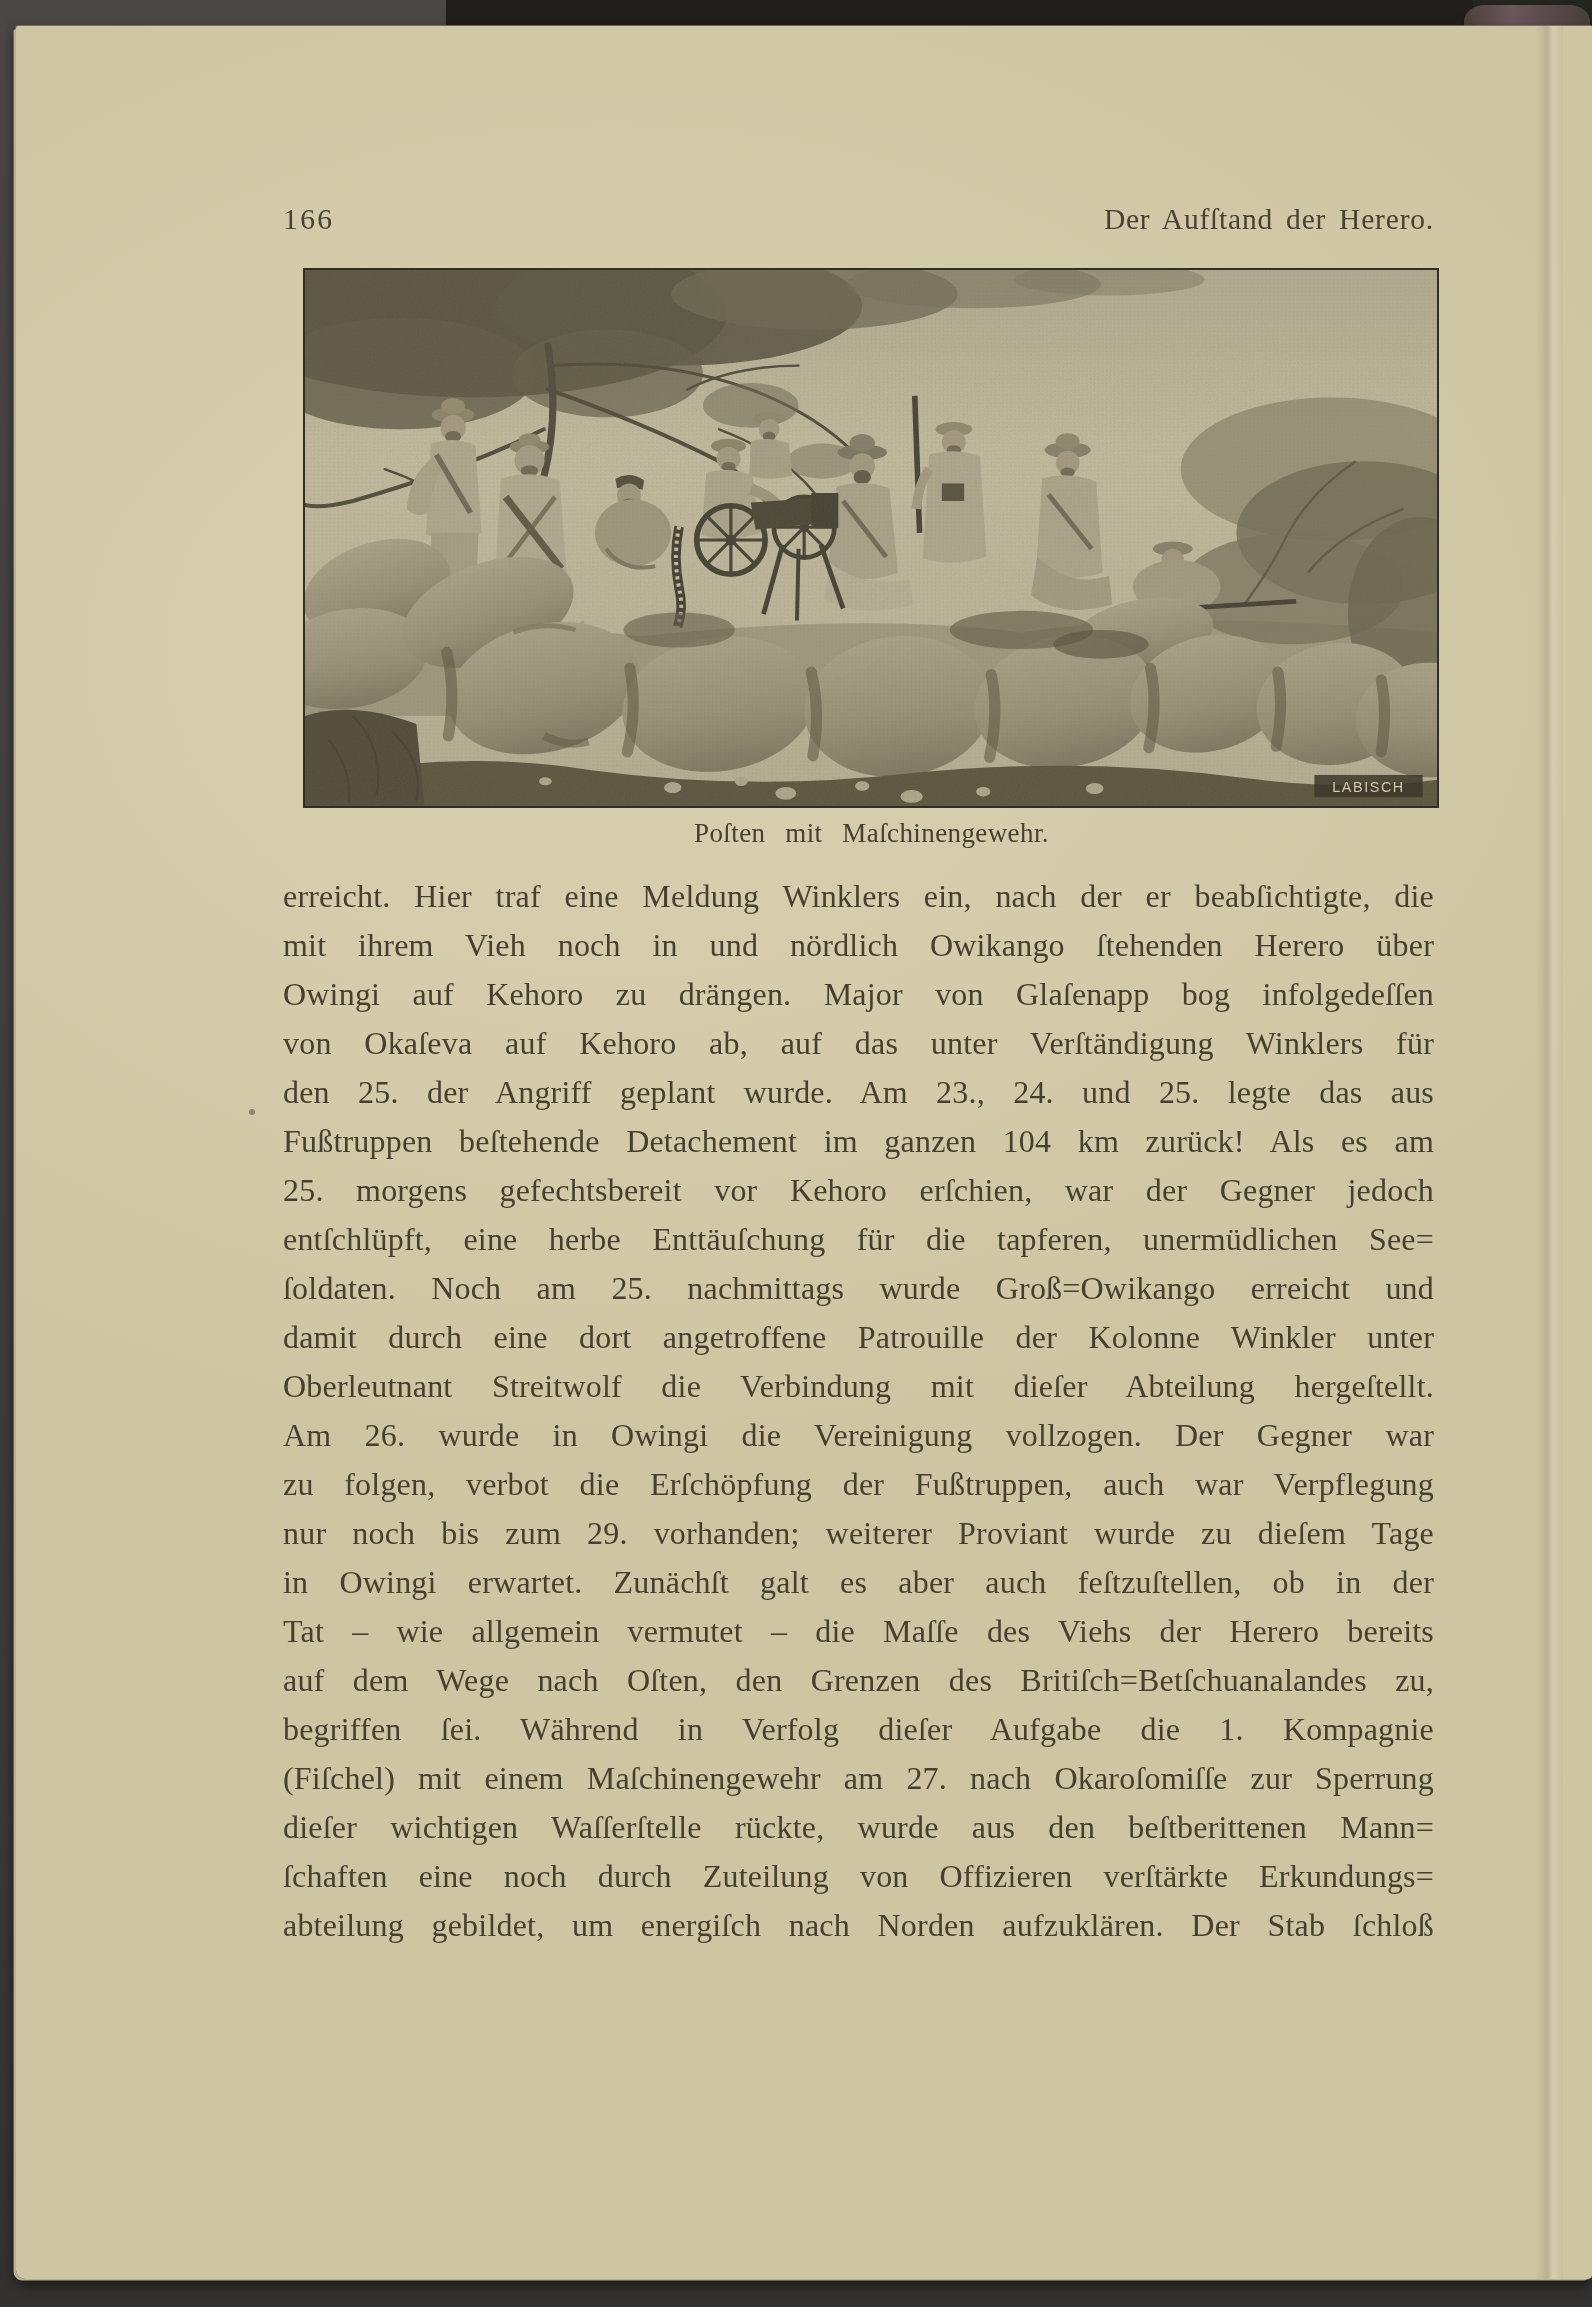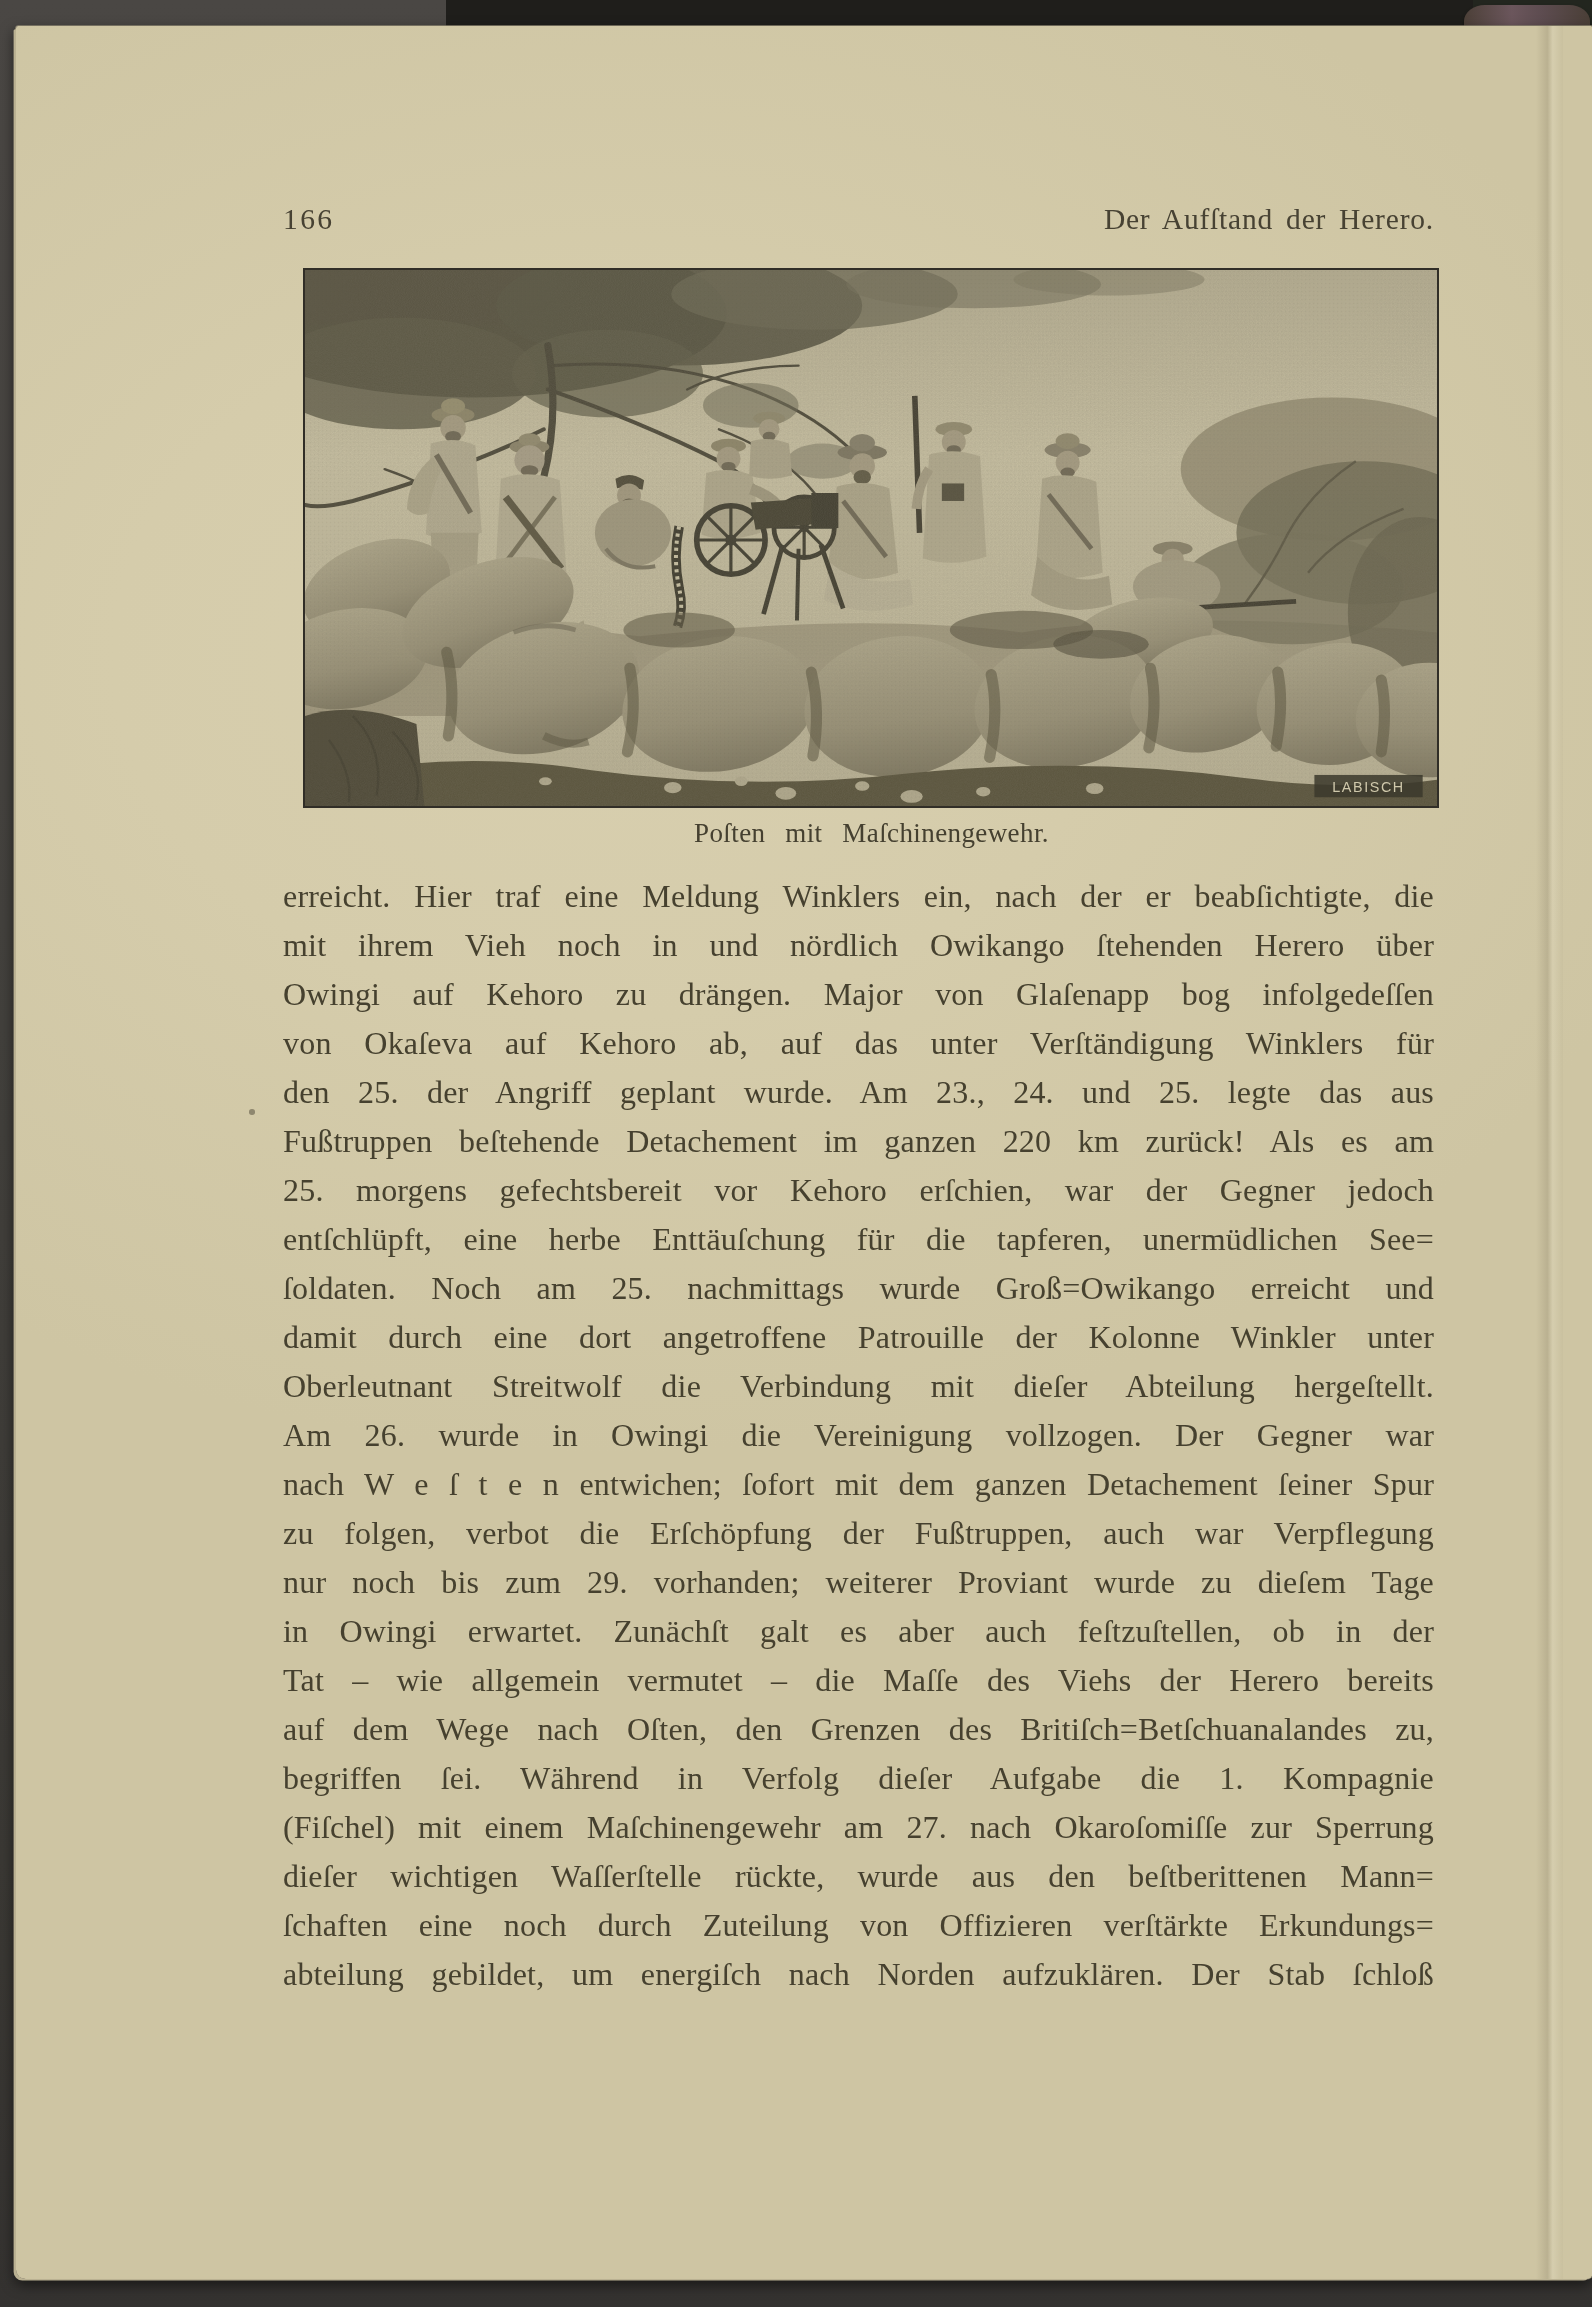--- a/index.html
+++ b/index.html
@@ -285,28 +285,27 @@
   </div>
 
   <div class="caption">Poſten mit Maſchinengewehr.</div>
 
   <div class="bodytext">
     <div class="bodyline">erreicht. Hier traf eine Meldung Winklers ein, nach der er beabſichtigte, die</div>
     <div class="bodyline">mit ihrem Vieh noch in und nördlich Owikango ſtehenden Herero über</div>
     <div class="bodyline">Owingi auf Kehoro zu drängen. Major von Glaſenapp bog infolgedeſſen</div>
     <div class="bodyline">von Okaſeva auf Kehoro ab, auf das unter Verſtändigung Winklers für</div>
     <div class="bodyline">den 25. der Angriff geplant wurde. Am 23., 24. und 25. legte das aus</div>
-    <div class="bodyline">Fußtruppen beſtehende Detachement im ganzen 220 km zurück! Als es am</div>
+    <div class="bodyline">Fußtruppen beſtehende Detachement im ganzen 104 km zurück! Als es am</div>
     <div class="bodyline">25. morgens gefechtsbereit vor Kehoro erſchien, war der Gegner jedoch</div>
     <div class="bodyline">entſchlüpft, eine herbe Enttäuſchung für die tapferen, unermüdlichen See=</div>
     <div class="bodyline">ſoldaten. Noch am 25. nachmittags wurde Groß=Owikango erreicht und</div>
     <div class="bodyline">damit durch eine dort angetroffene Patrouille der Kolonne Winkler unter</div>
     <div class="bodyline">Oberleutnant Streitwolf die Verbindung mit dieſer Abteilung hergeſtellt.</div>
     <div class="bodyline">Am 26. wurde in Owingi die Vereinigung vollzogen. Der Gegner war</div>
-    <div class="bodyline">nach W e ſ t e n entwichen; ſofort mit dem ganzen Detachement ſeiner Spur</div>
     <div class="bodyline">zu folgen, verbot die Erſchöpfung der Fußtruppen, auch war Verpflegung</div>
     <div class="bodyline">nur noch bis zum 29. vorhanden; weiterer Proviant wurde zu dieſem Tage</div>
     <div class="bodyline">in Owingi erwartet. Zunächſt galt es aber auch feſtzuſtellen, ob in der</div>
     <div class="bodyline">Tat – wie allgemein vermutet – die Maſſe des Viehs der Herero bereits</div>
     <div class="bodyline">auf dem Wege nach Oſten, den Grenzen des Britiſch=Betſchuanalandes zu,</div>
     <div class="bodyline">begriffen ſei. Während in Verfolg dieſer Aufgabe die 1. Kompagnie</div>
     <div class="bodyline">(Fiſchel) mit einem Maſchinengewehr am 27. nach Okaroſomiſſe zur Sperrung</div>
     <div class="bodyline">dieſer wichtigen Waſſerſtelle rückte, wurde aus den beſtberittenen Mann=</div>
     <div class="bodyline">ſchaften eine noch durch Zuteilung von Offizieren verſtärkte Erkundungs=</div>
     <div class="bodyline">abteilung gebildet, um energiſch nach Norden aufzuklären. Der Stab ſchloß</div>

